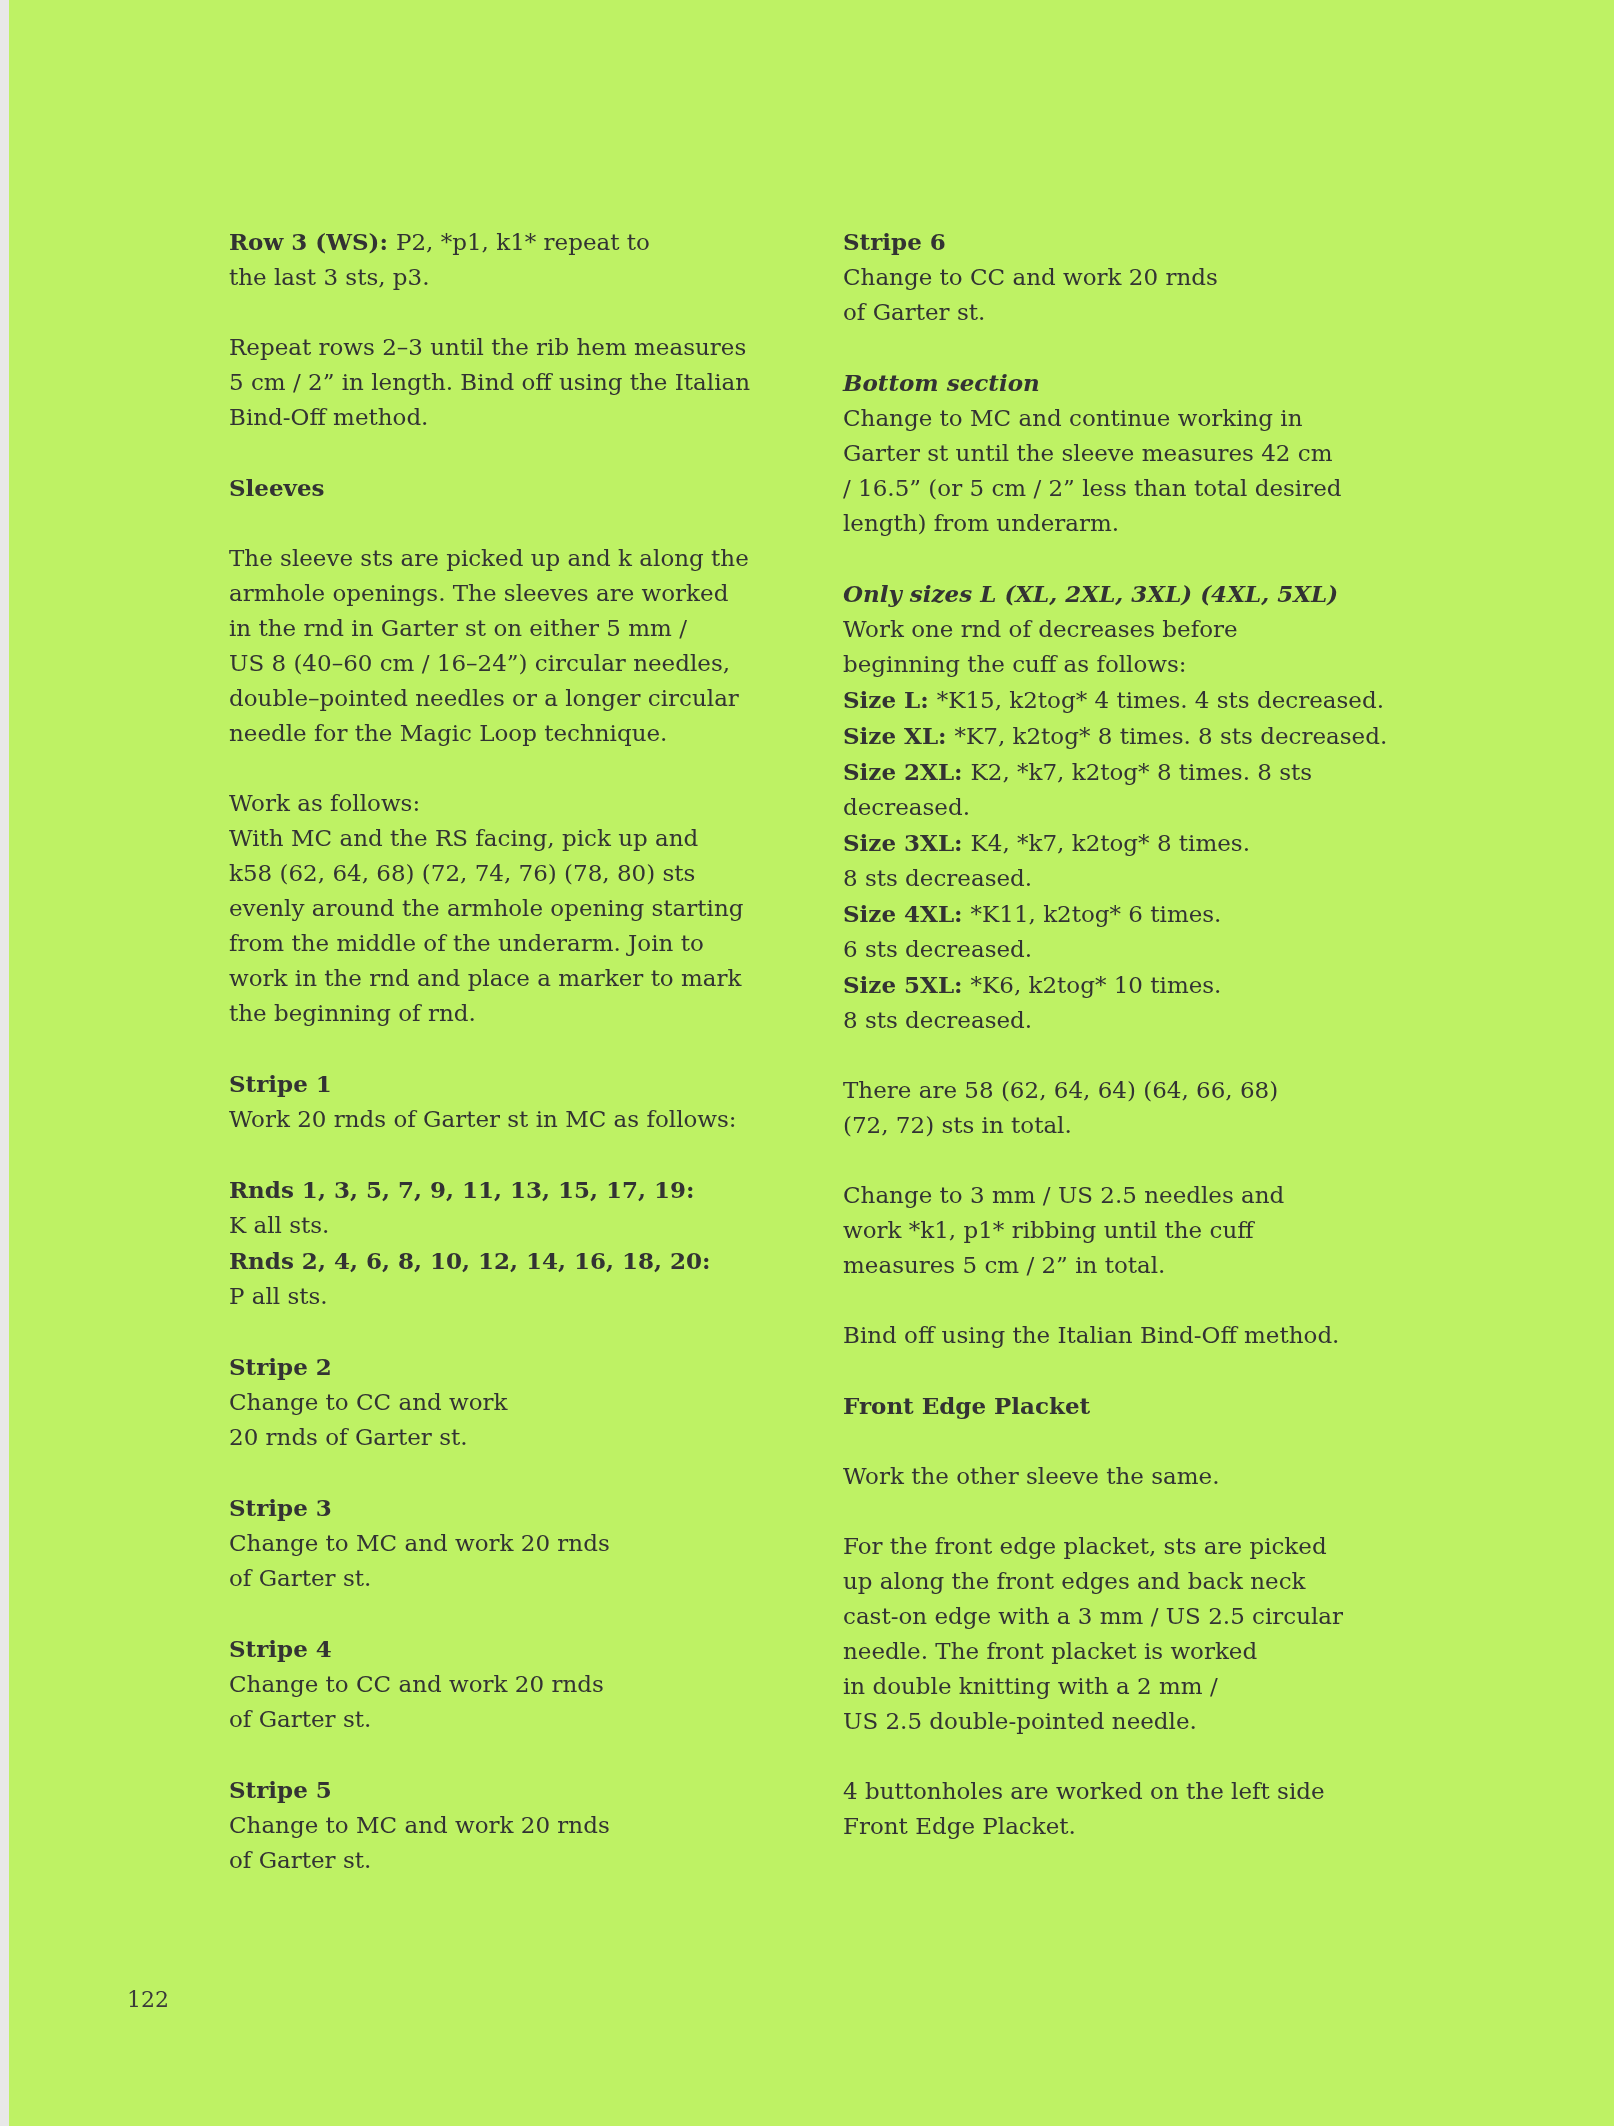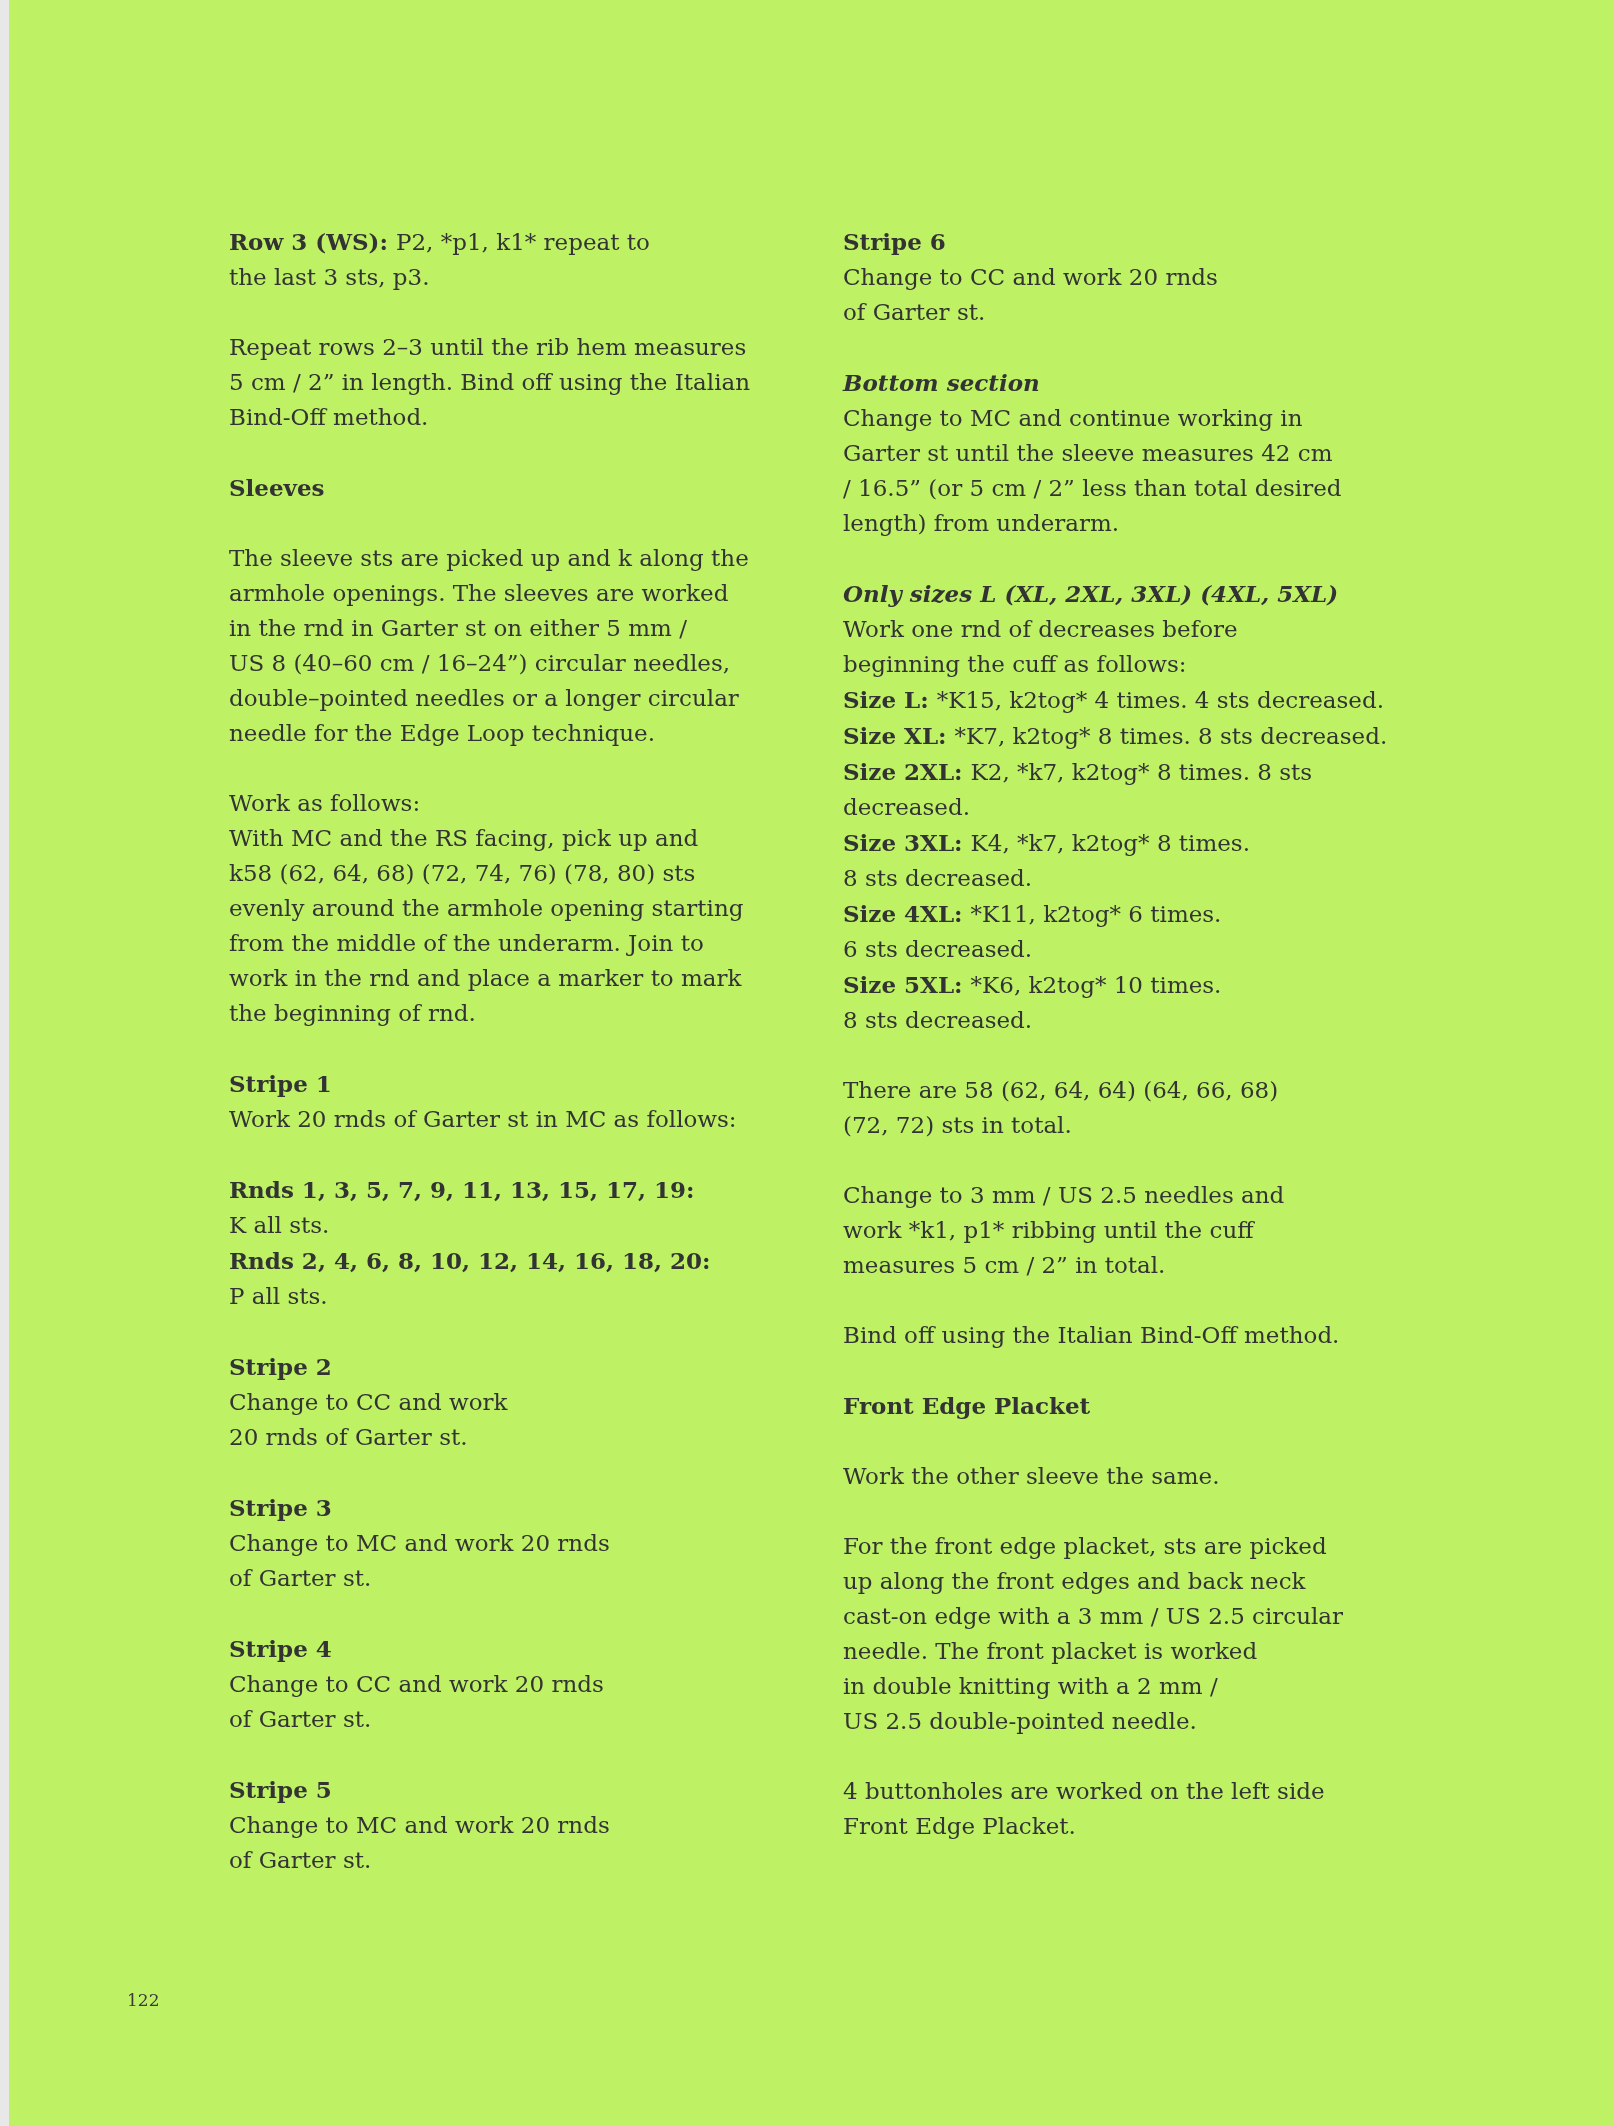--- a/index.html
+++ b/index.html
@@ -28,21 +28,21 @@
     white-space: pre;
     font-size: 23px;
     line-height: 35px;
   }
   .b { font-weight: bold; }
   .i { font-style: italic; }
   .footer {
     position: absolute;
     left: 118px;
     top: 1990px;
-    font-size: 17px;
+    font-size: 22px;
     line-height: 20px;
     color: #3a3a3a;
   }
 </style>
 </head>
 <body>
 
 <div class="page">
   <div class="col col-left" id="col-left">
       <div class="block">
@@ -56,21 +56,21 @@
       </div>
       <div class="block">
         <div class="line"><span class="b">Sleeves</span></div>
       </div>
       <div class="block">
         <div class="line"><span>The sleeve sts are picked up and k along the</span></div>
         <div class="line"><span>armhole openings. The sleeves are worked</span></div>
         <div class="line"><span>in the rnd in Garter st on either 5 mm /</span></div>
         <div class="line"><span>US 8 (40–60 cm / 16–24”) circular needles,</span></div>
         <div class="line"><span>double–pointed needles or a longer circular</span></div>
-        <div class="line"><span>needle for the Edge Loop technique.</span></div>
+        <div class="line"><span>needle for the Magic Loop technique.</span></div>
       </div>
       <div class="block">
         <div class="line"><span>Work as follows:</span></div>
         <div class="line"><span>With MC and the RS facing, pick up and</span></div>
         <div class="line"><span>k58 (62, 64, 68) (72, 74, 76) (78, 80) sts</span></div>
         <div class="line"><span>evenly around the armhole opening starting</span></div>
         <div class="line"><span>from the middle of the underarm. Join to</span></div>
         <div class="line"><span>work in the rnd and place a marker to mark</span></div>
         <div class="line"><span>the beginning of rnd.</span></div>
       </div>

